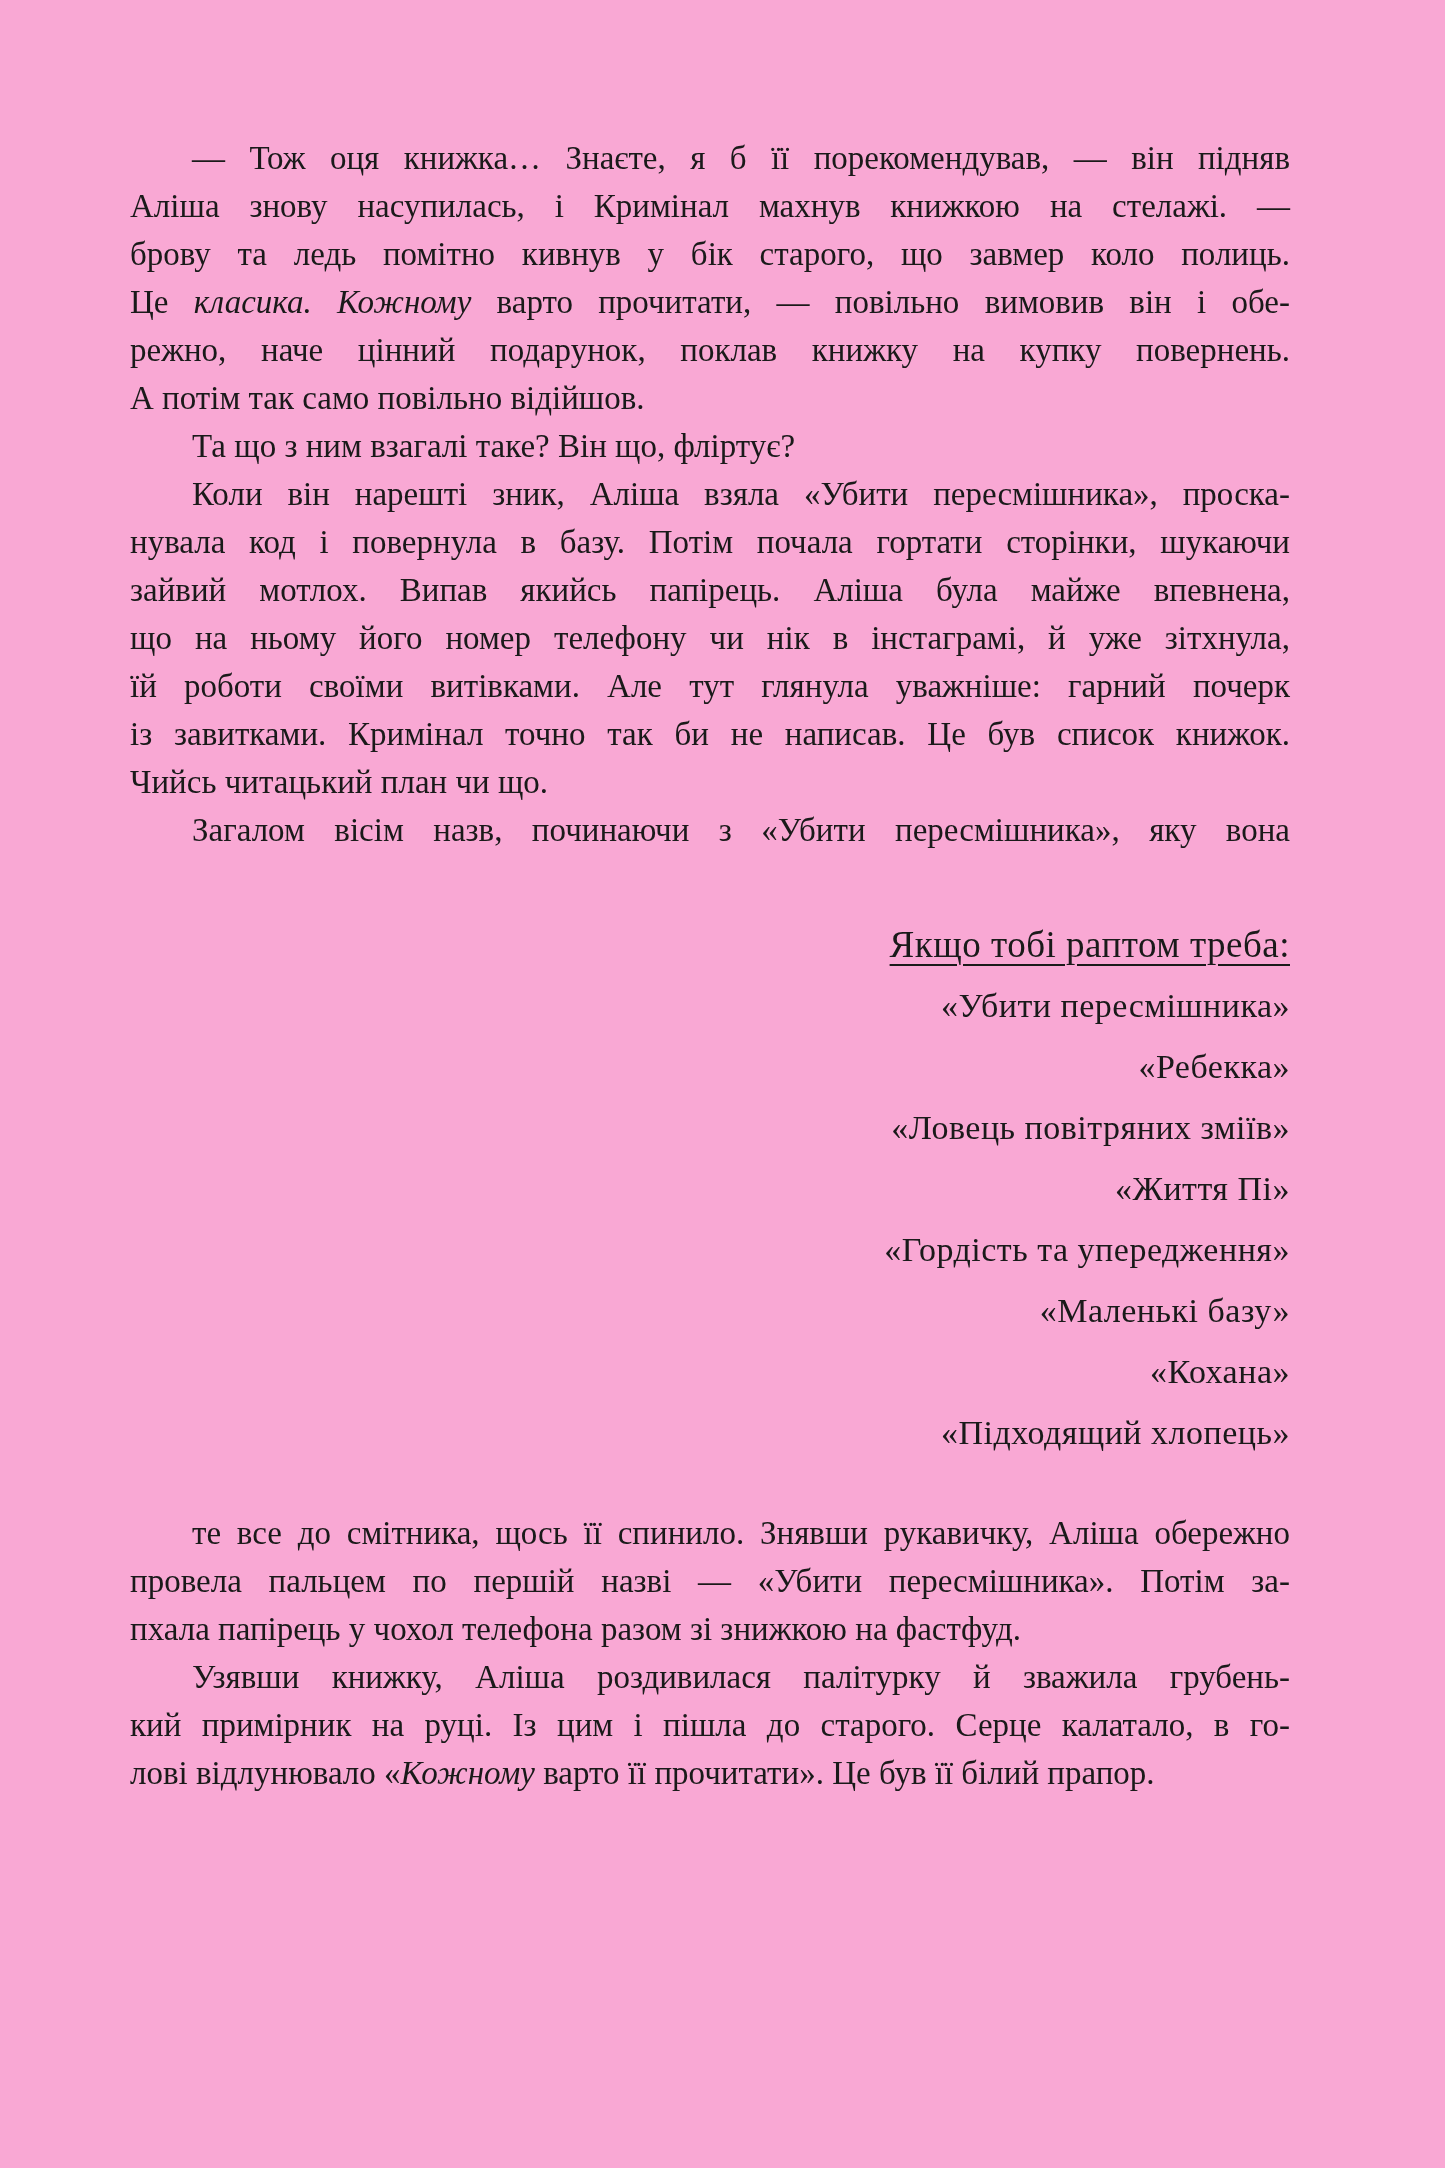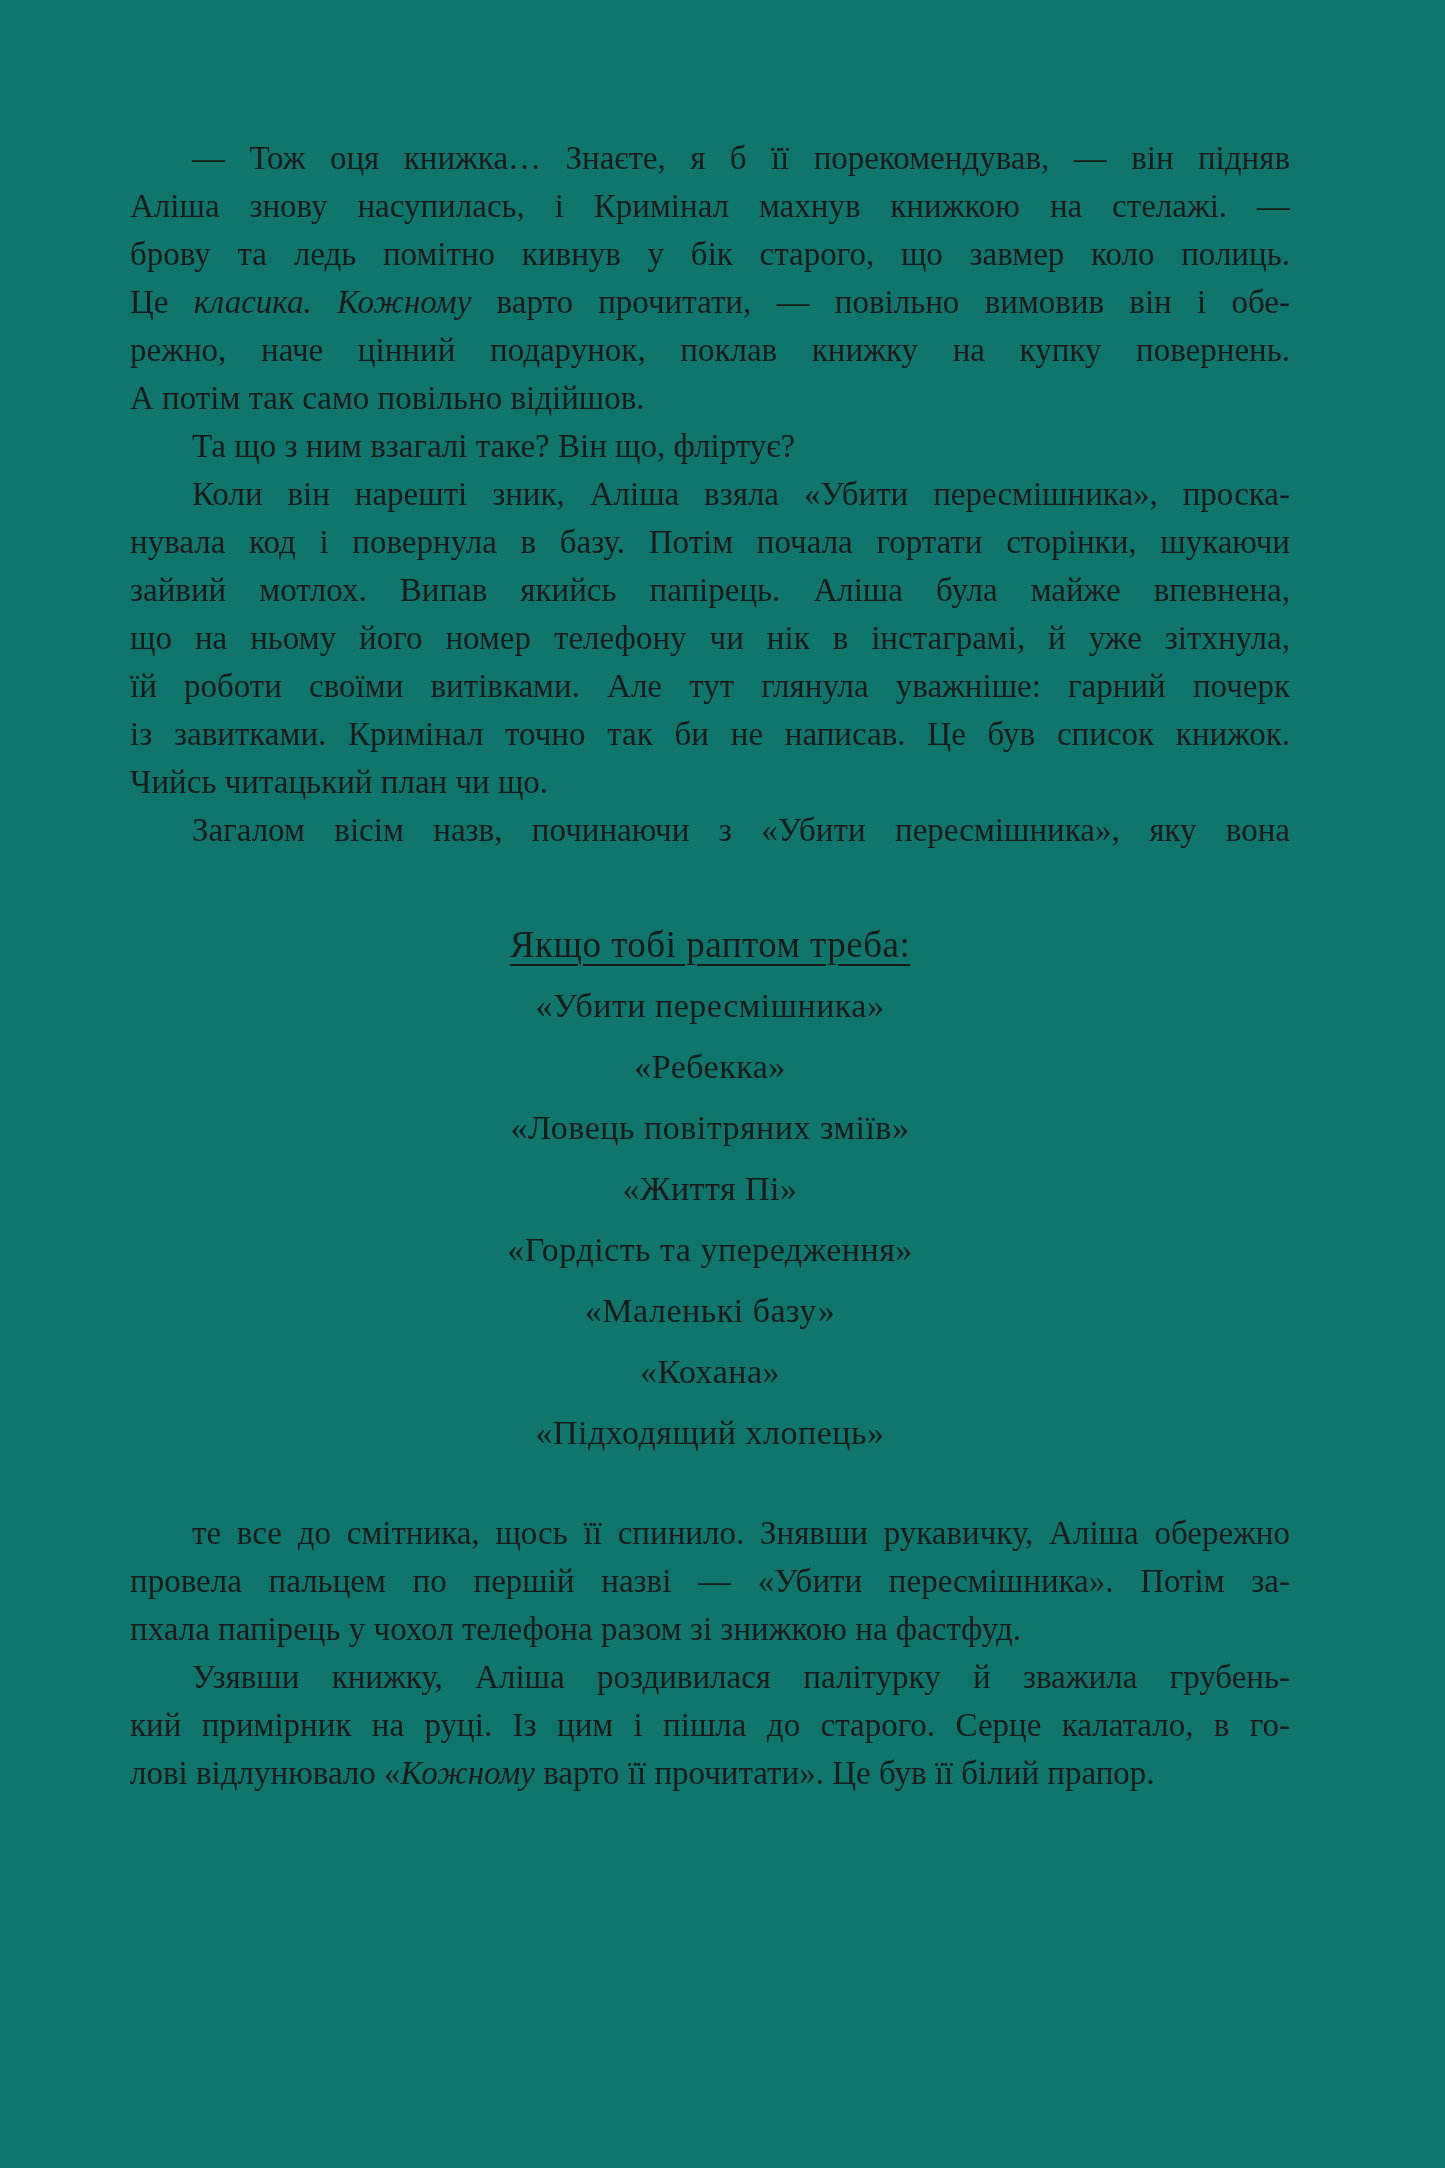--- a/index.html
+++ b/index.html
@@ -4,21 +4,21 @@
 <style>
   html, body {
     margin: 0;
     padding: 0;
     background: #ffffff;
   }
   .page {
     position: relative;
     width: 1445px;
     height: 2168px;
-    background: #0f766e;
+    background: #f9a8d4;
     overflow: hidden;
     font-family: "Liberation Serif", "DejaVu Serif", serif;
     color: #1a1a1a;
   }
   .text-block {
     position: absolute;
     left: 130px;
     top: 134px;
     width: 1160px;
     font-size: 33px;
@@ -33,21 +33,21 @@
     white-space: normal;
     text-align-last: justify;
   }
   .paragraph .line:first-child {
     text-indent: 62px;
   }
   .line em { font-style: italic; }
   .book-list {
     margin-top: 60px;
     margin-bottom: 46px;
-    text-align: center;
+    text-align: right;
     line-height: 61px;
   }
   .list-heading {
     font-size: 37px;
     letter-spacing: 0.5px;
   }
   .list-heading .underline {
     text-decoration: underline;
     text-underline-offset: 7px;
     text-decoration-thickness: 2px;

